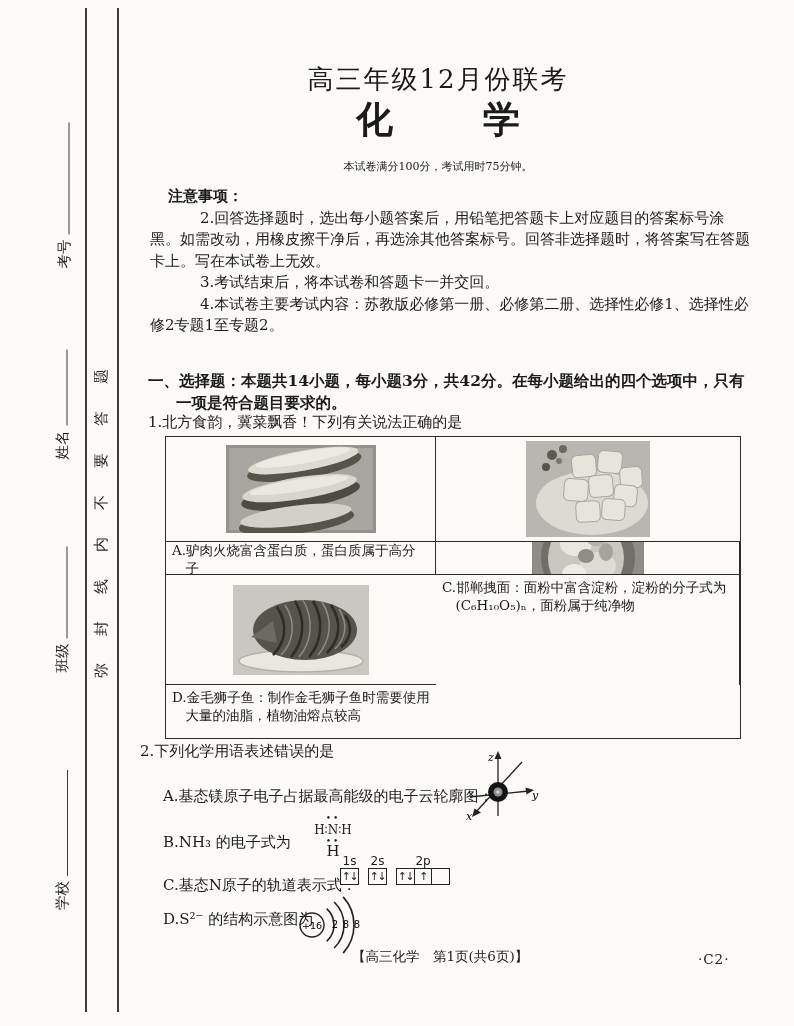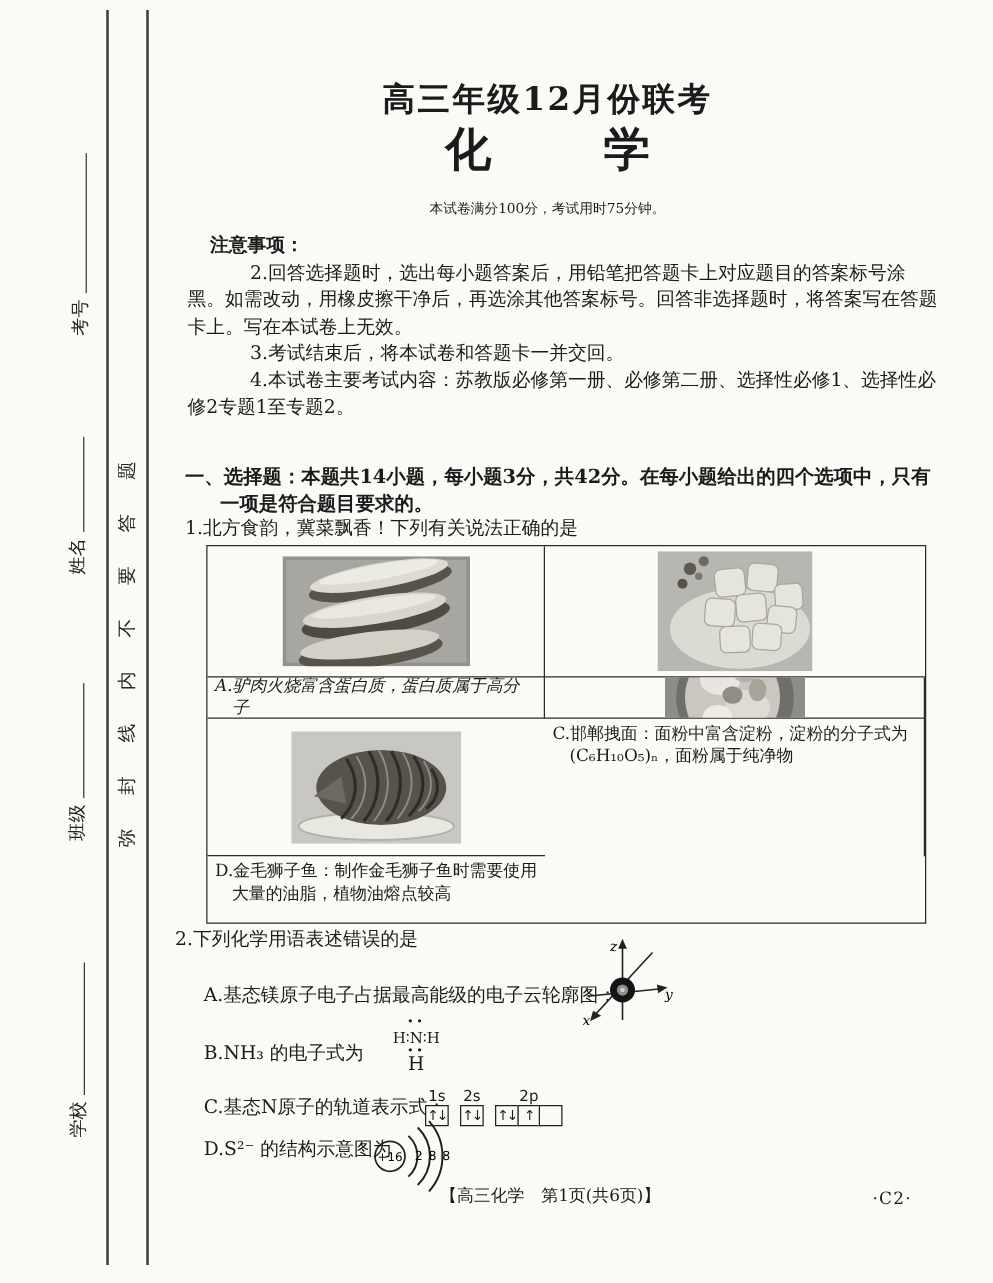--- a/index.html
+++ b/index.html
@@ -20,53 +20,53 @@
   .f-xingming .field-line{width:76px;}
   .f-banji{left:-5px;top:597px;width:133px;}
   .f-banji .field-line{width:92px;}
   .f-xuexiao{left:-13px;top:826px;width:150px;}
   .f-xuexiao .field-line{width:106px;}
   .seal-text{position:absolute;left:-74px;top:501px;width:350px;height:18px;
     transform:rotate(-90deg);transform-origin:center;text-align:center;
     font-size:15px;letter-spacing:27px;white-space:nowrap;color:#242424;}
   
   .header{position:absolute;left:130px;top:62px;width:616px;text-align:center;}
-  .exam-title{font-size:26px;font-weight:bold;letter-spacing:2px;}
+  .exam-title{font-size:26px;font-weight:normal;letter-spacing:2px;}
   .subject-row{margin-top:3px;font-size:37px;font-weight:bold;display:flex;justify-content:center;gap:90px;line-height:38px;}
   .exam-info{margin-top:21px;font-size:11px;}
   
   .notices{position:absolute;left:150px;top:186px;width:601px;font-size:15px;line-height:21.5px;}
   .notices-heading{font-weight:bold;padding-left:18px;}
   .notice-item{margin:0;text-indent:50px;}
   
   .section-heading{position:absolute;left:148px;top:370px;width:606px;box-sizing:border-box;
     font-weight:bold;font-size:15.5px;line-height:21.5px;padding-left:28px;text-indent:-28px;}
   .q1-stem{position:absolute;left:148px;top:413px;font-size:15px;}
   .q1-table{position:absolute;left:165px;top:436px;width:576px;height:303px;box-sizing:border-box;
     border:1.8px solid #2b2b2b;display:grid;grid-template-columns:270px 1fr;grid-template-rows:105px 33px 110px 1fr;}
   .cell{border-right:1.2px solid #2b2b2b;border-bottom:1.2px solid #2b2b2b;box-sizing:border-box;overflow:hidden;}
   .cell.last-col{border-right:none;}
   .cell.last-row{border-bottom:none;}
   .img-cell{display:flex;align-items:center;justify-content:center;}
   .text-cell{font-size:13.5px;line-height:17.5px;padding:4px 6px 2px calc(6px + 1em);text-indent:-1em;}
-  .text-cell.vcenter{display:flex;align-items:center;padding-top:0;padding-bottom:0;font-style:italic;}
+  .text-cell.vcenter{display:flex;padding-top:0;padding-bottom:0;}
   .text-cell.vcenter span{display:block;text-indent:-1em;}
   
   .q2-stem{position:absolute;left:140px;top:742px;font-size:15px;}
   .q2-line{position:absolute;left:163px;font-size:15px;white-space:nowrap;}
   .optA{top:787px;} .optB{top:833px;} .optC{top:876px;} .optD{top:910px;}
   .cloud-svg{position:absolute;left:460px;top:748px;}
   .axis-label{font-style:italic;font-size:11px;font-family:"DejaVu Serif",serif;}
   .lewis{position:absolute;left:296px;top:815px;width:74px;text-align:center;}
   .lw-dots{font-size:9px;line-height:7px;letter-spacing:2px;}
   .lw-main{font-size:12px;line-height:16px;}
   .lw-h{font-size:15px;line-height:13px;}
   .orbitals{position:absolute;left:340px;top:855px;display:flex;gap:9px;align-items:flex-end;}
   .orb-group{display:flex;flex-direction:column;align-items:center;}
-  .orb-label{font-size:12px;line-height:13px;font-family:"DejaVu Sans",sans-serif;margin-top:16px;}
+  .orb-label{font-size:12px;line-height:13px;font-family:"DejaVu Sans",sans-serif;}
   .orb-row{display:flex;}
   .obox{width:17px;height:15px;border:1.4px solid #222;font-family:"DejaVu Sans",sans-serif;
     font-size:11px;line-height:15px;text-align:center;letter-spacing:-1.5px;background:#fbfaf6;}
   .obox + .obox{margin-left:-1.4px;}
   .shell-svg{position:absolute;left:296px;top:893px;}
   .shell-num{font-family:"DejaVu Sans",sans-serif;font-size:10px;}
   
   .footer-center{position:absolute;left:352px;top:948px;font-size:13.5px;}
   .footer-right{position:absolute;left:698px;top:951px;font-size:13.5px;letter-spacing:1px;}
 </style>

